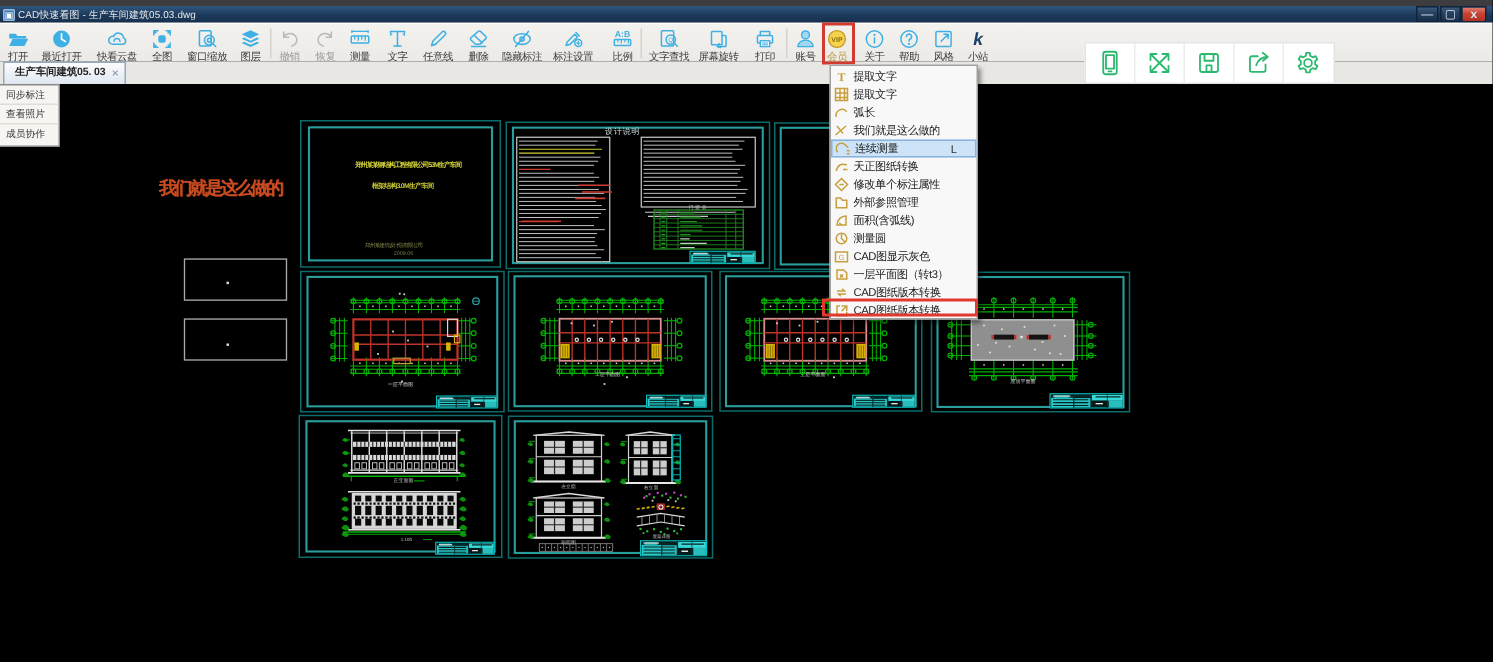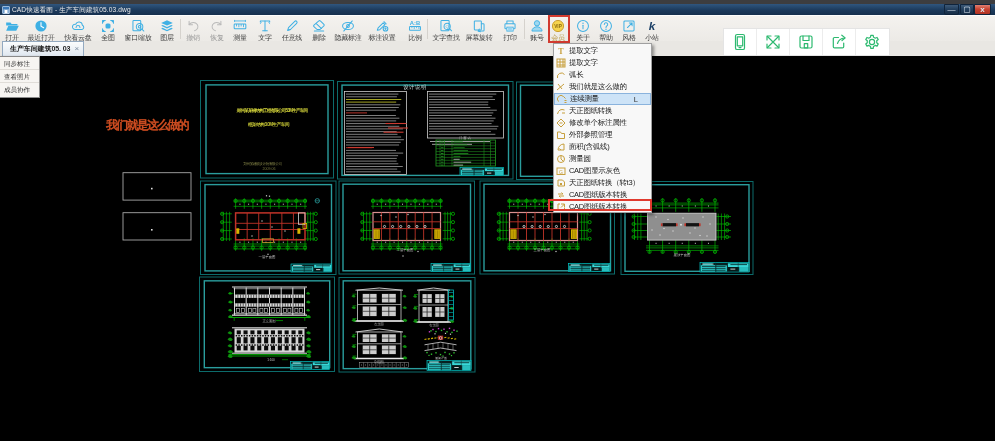--- a/index.html
+++ b/index.html
@@ -1381,21 +1381,21 @@
       </span>
       <span class="mlab">CAD图显示灰色</span>
     </div>
     <div class="mitem">
       <span class="mico">
         <svg width="10" height="10" viewBox="0 0 10 10">
           <path d="M2 8 V2 h4.5 L8.5 4 V8 Z" stroke="#c79f3d" stroke-width="1" fill="none"></path>
           <path d="M4 5 l2 2 M6 5 l-2 2" stroke="#c79f3d" stroke-width="1" fill="none"></path>
         </svg>
       </span>
-      <span class="mlab">天正图纸转换（转t3）</span>
+      <span class="mlab">一层平面图（转t3）</span>
     </div>
     <div class="mitem">
       <span class="mico">
         <svg width="10" height="10" viewBox="0 0 10 10">
           <path d="M2 4 h5 l-1.5-1.5 M8 6 H3 l1.5 1.5" stroke="#c79f3d" stroke-width="1" fill="none"></path>
         </svg>
       </span>
       <span class="mlab">CAD图纸版本转换</span>
     </div>
     <div class="mitem">

